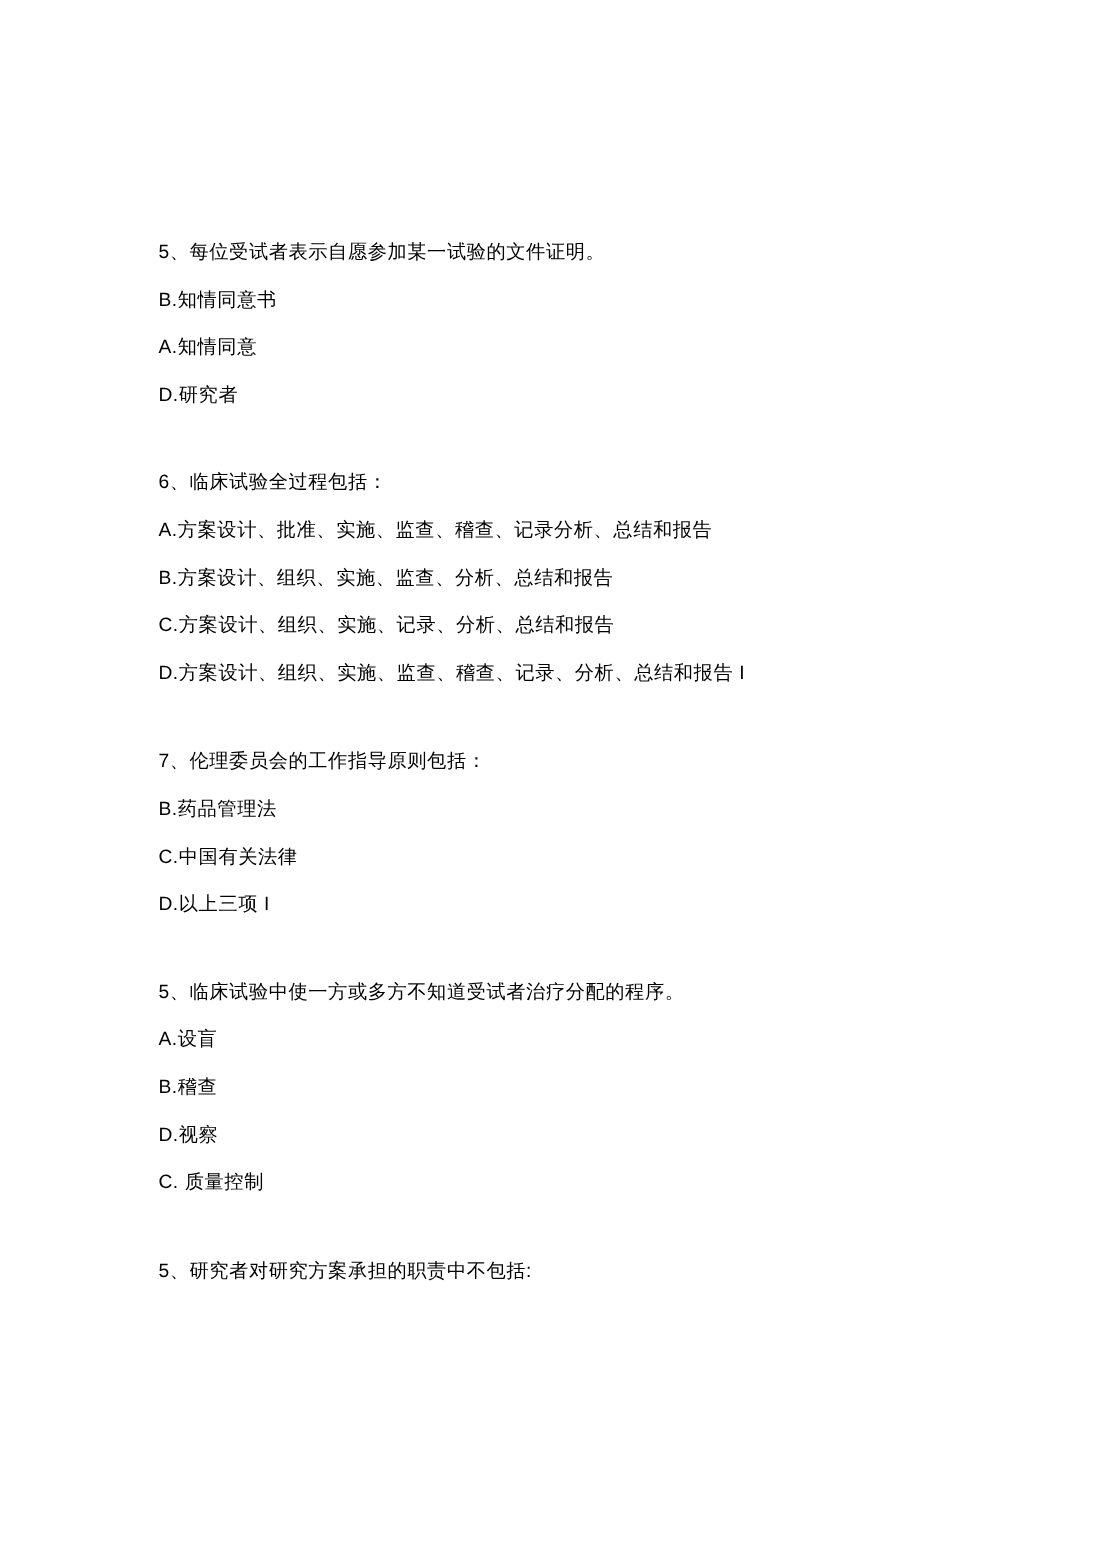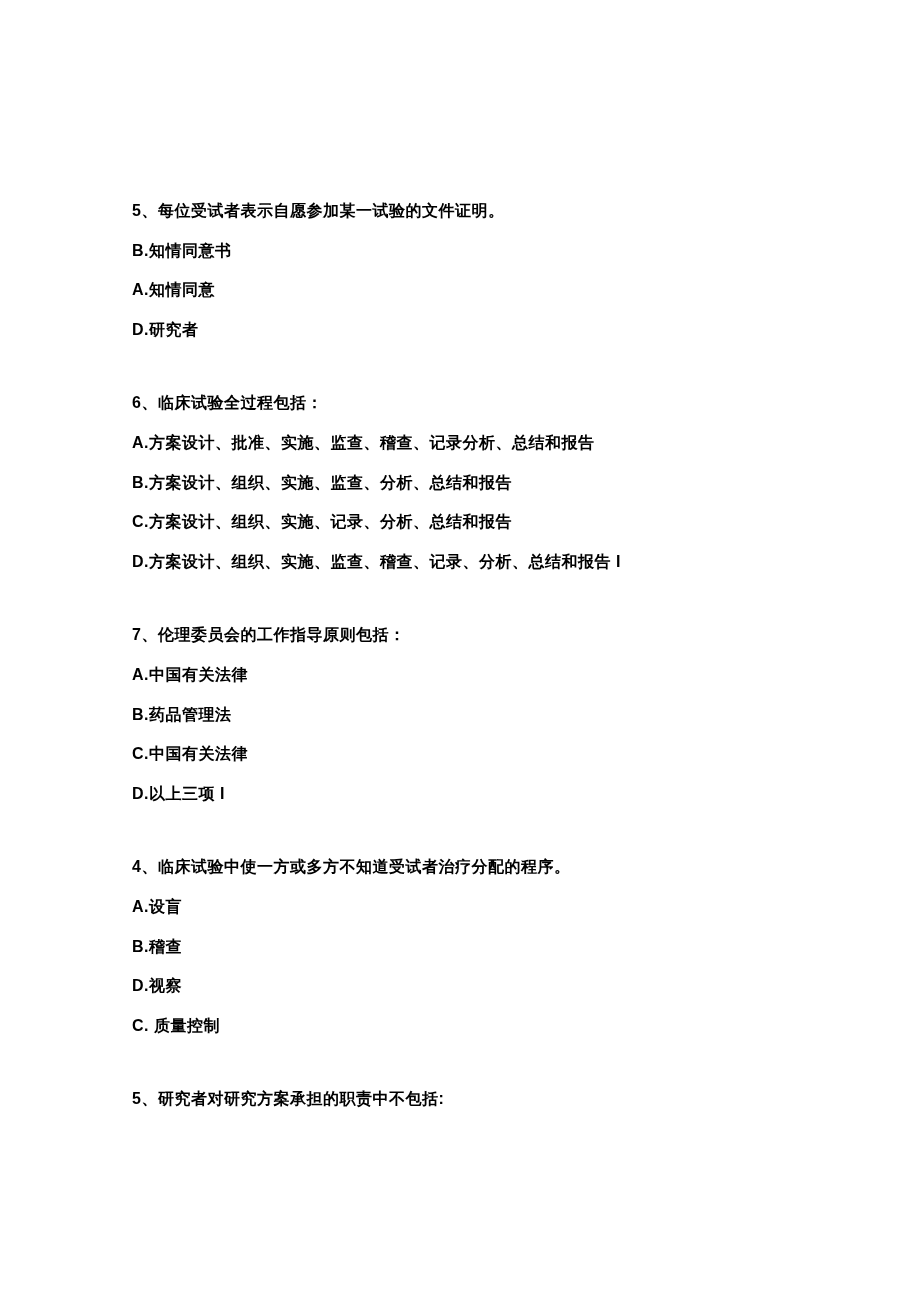--- a/index.html
+++ b/index.html
@@ -1,19 +1,18 @@
 <!DOCTYPE html>
 <html><head>
   <meta charset="utf-8">
   <style>
     * {
       margin: 4px;
       padding: 0;
       box-sizing: border-box;
-      font-weight: bold;
     }
     body {
       background: #ffffff;
       width: 920px;
       margin: 0 auto;
       font-family: "Microsoft YaHei", "SimSun", Arial, sans-serif;
       font-size: 16px;
       color: #000000;
       padding: 190px 120px 100px 120px;
       line-height: 1.6;
@@ -46,28 +45,27 @@
 <div class="question-block">
   <div class="question-stem">6、临床试验全过程包括：</div>
   <div class="option">A.方案设计、批准、实施、监查、稽查、记录分析、总结和报告</div>
   <div class="option">B.方案设计、组织、实施、监查、分析、总结和报告</div>
   <div class="option">C.方案设计、组织、实施、记录、分析、总结和报告</div>
   <div class="option">D.方案设计、组织、实施、监查、稽查、记录、分析、总结和报告 I</div>
 </div>
 
 <div class="question-block">
   <div class="question-stem">7、伦理委员会的工作指导原则包括：</div>
-  <div class="option">A.中国有关法律</div>
   <div class="option">B.药品管理法</div>
   <div class="option">C.中国有关法律</div>
   <div class="option">D.以上三项 I</div>
 </div>
 
 <div class="question-block">
-  <div class="question-stem">4、临床试验中使一方或多方不知道受试者治疗分配的程序。</div>
+  <div class="question-stem">5、临床试验中使一方或多方不知道受试者治疗分配的程序。</div>
   <div class="option">A.设盲</div>
   <div class="option">B.稽查</div>
   <div class="option">D.视察</div>
   <div class="option">C. 质量控制</div>
 </div>
 
 <div class="question-block">
   <div class="question-stem">5、研究者对研究方案承担的职责中不包括:</div>
 </div>
 

